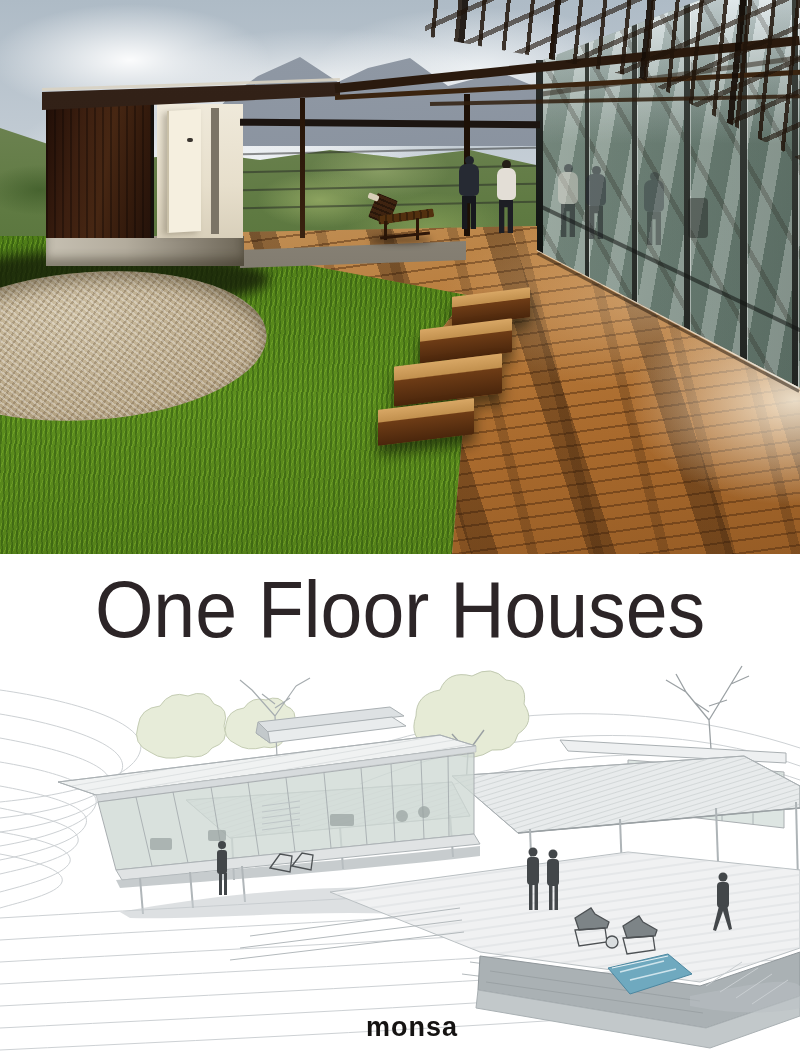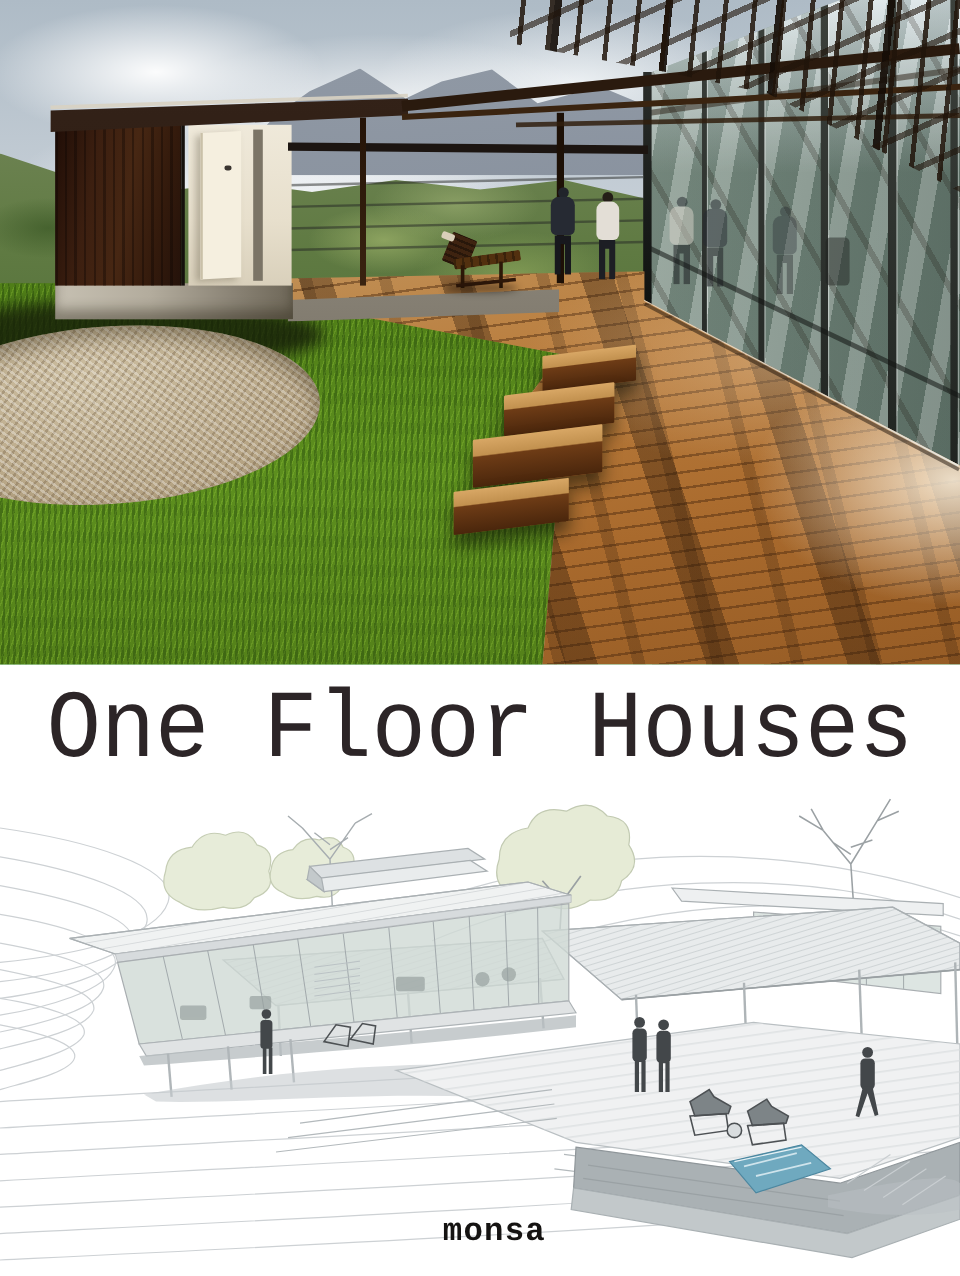--- a/index.html
+++ b/index.html
@@ -1,17 +1,17 @@
 <!DOCTYPE html>
 <html style="--title-text: #2c2527; --logo-text: #151312; --sky-top: #aebbc6; --sky-light: #edf0f2; --mountain: #8f98a4; --hillside-green: #5f7a42; --house-wood: #3c1f10; --roof-dark: #241309; --concrete: #b3ac9d; --glass-reflection: #8fa396; --deck-wood: #b97c3c; --grass-green: #4c7a16; --gravel-beige: #c3b394; --drawing-line: #cdd1d4; --drawing-dark: #9aa0a3; --pool-blue: #6fa9bf; --figure-grey: #43474a; --foliage-pale: #e6ebd6;"><head>
 <meta charset="utf-8">
 <style>
   html,body{margin:0;padding:0;background:#fff;}
-  .cover{position:relative;width:800px;height:1063px;overflow:hidden;background:#22c55e;
-         font-family:Liberation Mono, monospace;}
+  .cover{position:relative;width:800px;height:1063px;overflow:hidden;background:#a16207;
+         font-family:Liberation Sans, sans-serif;}
   .cover *{position:absolute;box-sizing:border-box;}
 
   
   .photo{left:0;top:0;width:800px;height:554px;overflow:hidden;}
 
   .sky{inset:0;background-image:
     radial-gradient(200px 80px at 130px 60px, rgba(255,255,255,.95), transparent 70%),
     radial-gradient(260px 100px at 320px 100px, rgba(255,255,255,.9), transparent 72%),
     radial-gradient(300px 120px at 210px 170px, rgba(252,253,254,.88), transparent 70%),
     radial-gradient(240px 90px at 480px 70px, rgba(250,252,253,.8), transparent 70%),

